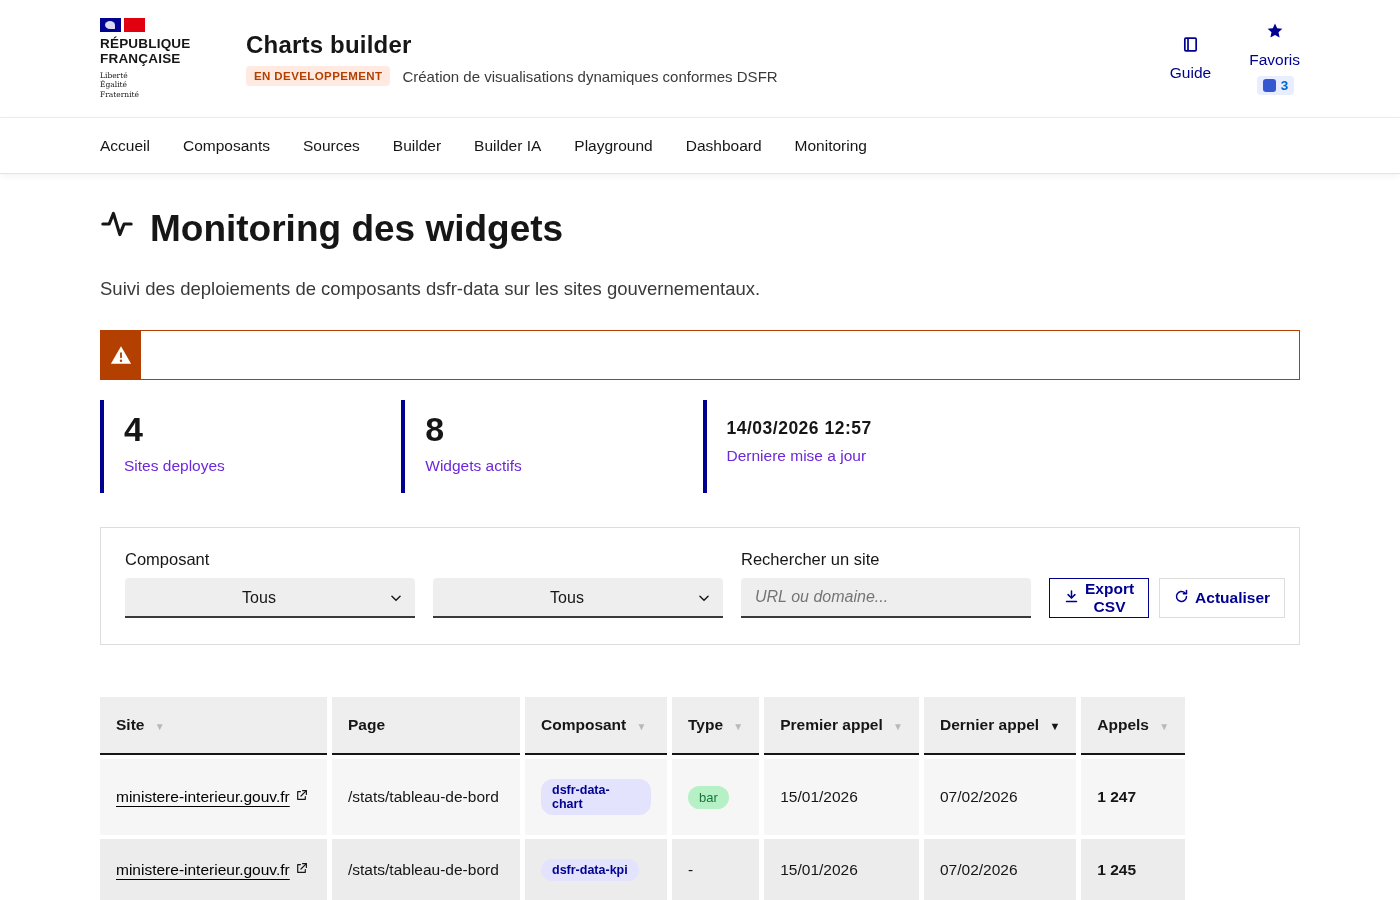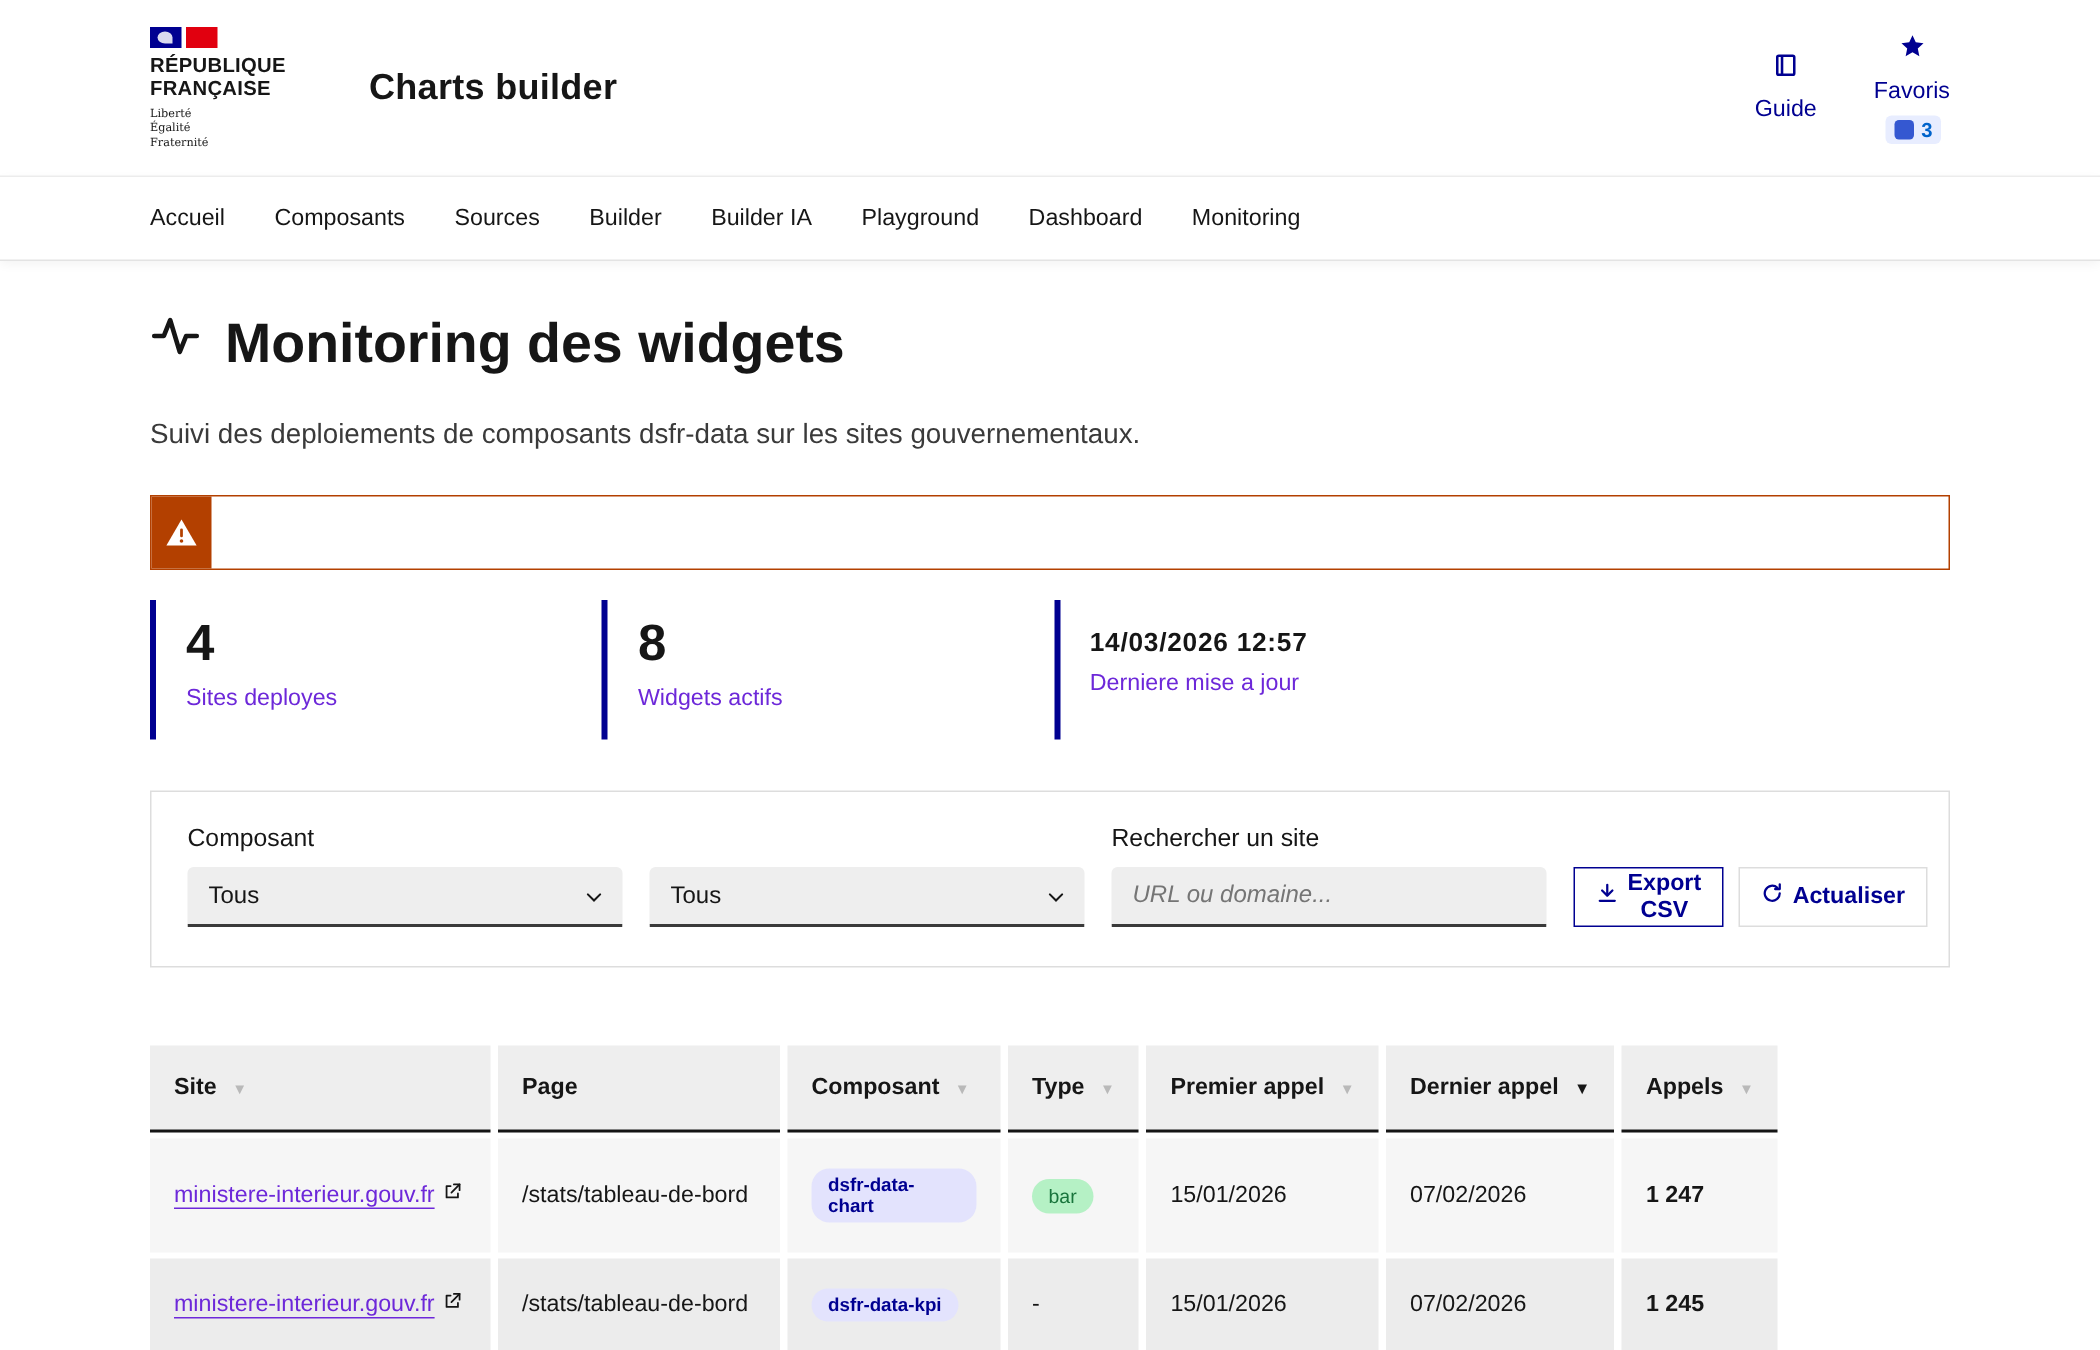--- a/index.html
+++ b/index.html
@@ -62,40 +62,40 @@
 
   
   .filter-panel { margin-top: 34px; border: 1px solid #ddd; padding: 22px 24px 26px 24px;
      display: flex; align-items: flex-end; gap: 18px; }
   .field { display: flex; flex-direction: column; }
   .field-label { font-size: 16.5px; margin-bottom: 9px; }
   .control { width: 290px; height: 40px; background: #eee; border: none; border-bottom: 2px solid #3a3a3a;
      border-radius: 4px 4px 0 0; font-size: 16px; padding: 0 36px 0 14px; color: #161616;
      font-family: "Liberation Sans", sans-serif; position: relative; }
   .select-wrap { position: relative; width: 290px; }
-  .select-wrap .control { appearance: none; width: 100%; }
+  .select-wrap .control { appearance: none; width: 100%; text-align: center; }
   .select-wrap .chev { position: absolute; right: 12px; top: 13px; pointer-events: none; }
   .control::placeholder { font-style: italic; color: #757575; }
   .btn { height: 40px; display: inline-flex; align-items: center; gap: 6px; padding: 0 14px;
      font-size: 15.5px; font-weight: bold; color: #000091; background: #fff; cursor: pointer; }
   .btn-primary { border: 1.5px solid #000091; margin-left: 0; }
   .btn-secondary { border: 1px solid #ddd; }
   .btn-row { display: flex; gap: 10px; margin-left: 0; padding-bottom: 0; }
 
   
   .table-wrap { margin-top: 48px; margin-left: -5px; }
   table { border-collapse: separate; border-spacing: 5px 4px; table-layout: fixed; }
   th, td { text-align: left; vertical-align: middle; font-size: 15.5px; }
   th { background: #eee; padding: 19px 16px; font-weight: bold; border-bottom: 2px solid #161616; white-space: nowrap; }
   td { padding: 20px 16px; }
   tr.odd td { background: #f6f6f6; }
   tr.even td { background: #ececec; }
   .sort { font-size: 10px; margin-left: 6px; color: #b9b9b9; }
   .sort.active { color: #161616; font-size: 11px; }
-  .site-link { color: #6d28d9; text-decoration: underline; text-underline-offset: 4px; cursor: pointer;
+  .site-link { color: #000000; text-decoration: underline; text-underline-offset: 4px; cursor: pointer;
      display: inline-flex; align-items: flex-start; gap: 5px; }
   .pill { display: inline-block; padding: 4px 11px; border-radius: 12px; font-size: 12.5px; font-weight: bold; }
   .pill-comp { background: #e3e3fd; color: #000091; }
   .pill-type { background: #b5f1c5; color: #18753c; font-weight: normal; font-size: 13px; }
   .num { font-weight: bold; }
   .col-site { width: 227px; } .col-page { width: 188px; } .col-comp { width: 142px; }
   .col-type { width: 87px; } .col-first { width: 148px; } .col-last { width: 144px; } .col-calls { width: 100px; }
 </style>
 </head>
 <body>
@@ -112,20 +112,24 @@
         <div>FRANÇAISE</div>
       </div>
       <div class="logo-motto">
         <div>Liberté</div>
         <div>Égalité</div>
         <div>Fraternité</div>
       </div>
     </div>
     <div class="title-block">
       <div class="app-title">Charts builder</div>
+      <div class="app-sub-row">
+        <span class="dev-badge">EN DEVELOPPEMENT</span>
+        <span class="app-subtitle">Création de visualisations dynamiques conformes DSFR</span>
+      </div>
     </div>
     <div class="header-links">
       <span class="hlink">
         <span>
           <svg width="17" height="17" viewBox="0 0 24 24" fill="none" stroke="#000091" stroke-width="2.4">
             <rect x="4" y="3" width="16" height="18" rx="1.5"></rect>
               <line x1="8.5" y1="3" x2="8.5" y2="21"></line>
           </svg>
         </span>
         <span>Guide</span>

